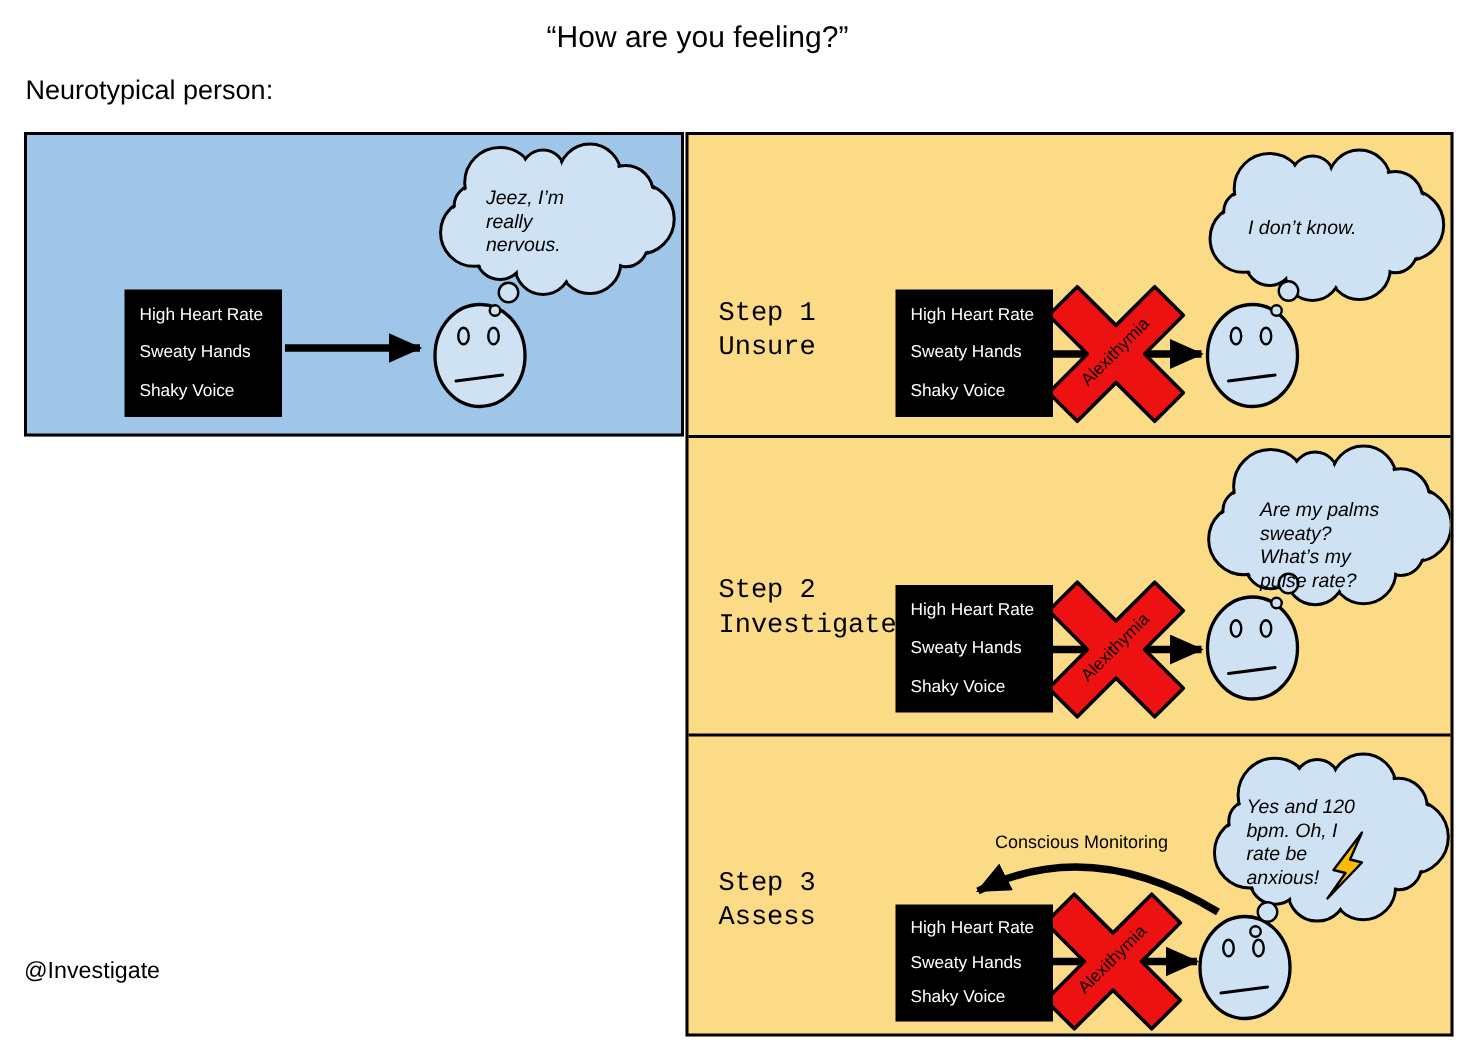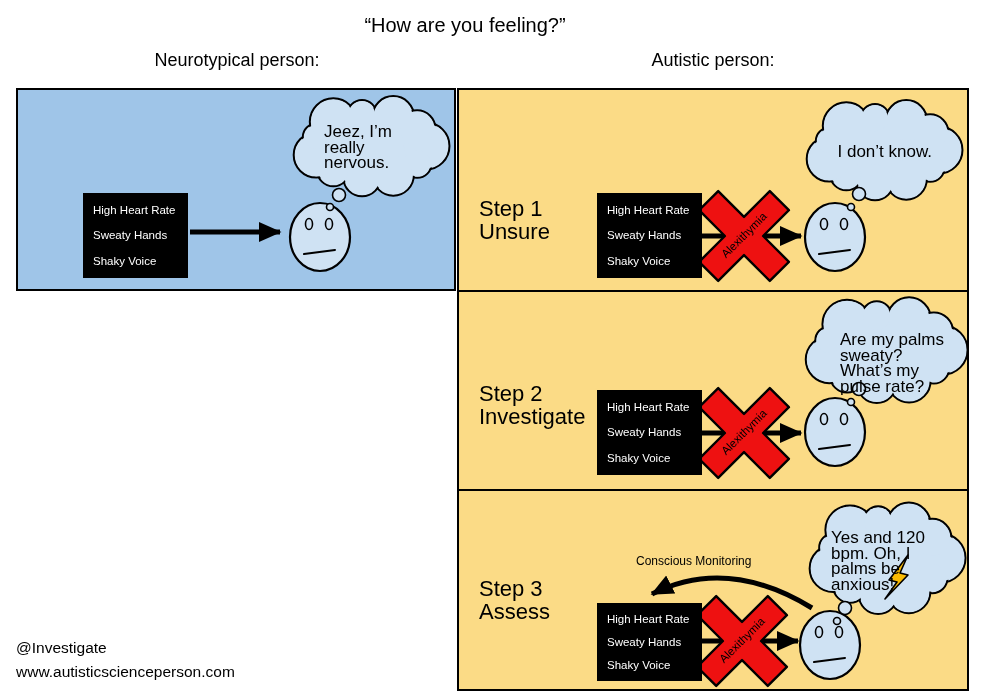--- a/index.html
+++ b/index.html
@@ -4,45 +4,45 @@
 <style>
   html,body { margin:0; padding:0; background:#fff; }
   .canvas {
     position:relative; width:982px; height:700px; background:#fff;
     font-family:"Liberation Sans", sans-serif; color:#000; overflow:hidden;
   }
   .title {
     position:absolute; left:0; top:14px; width:930px; text-align:center;
     font-size:20px;
   }
-  .col-header { position:absolute; top:50px; font-size:18px; text-align:center; }
+  .col-header { position:absolute; top:50px; font-size:18px; text-align:left; }
   .col-header.left  { left:17px;  width:440px; }
   .col-header.right { left:513px; width:400px; }
 
   .panel {
     position:absolute; border:2px solid #000; box-sizing:border-box;
   }
   .nt-panel { left:16px; top:88px; width:440px; height:203px; background:var(--neurotypical_bg); }
   .aut-col  { left:457px; top:88px; width:512px; height:603px; background:var(--autistic_bg); }
 
   .step-row { position:absolute; left:0; width:508px; box-sizing:border-box; }
   .step-row.divided { border-bottom:2px solid #000; }
 
   .layer { position:absolute; left:0; top:0; }
 
   .symptom-box {
     position:absolute; width:105px; background:var(--symptom_box_bg);
     color:var(--symptom_box_text); font-size:11.5px;
     display:flex; flex-direction:column; justify-content:space-around;
     padding:4px 0 4px 10px; box-sizing:border-box;
   }
-  .step-label { position:absolute; font-size:22px; line-height:22.5px; }
-  .thought-text { position:absolute; font-size:17px; line-height:15.5px; }
-  .thought-text.centered { text-align:right; }
-  .monitor-label { position:absolute; font-size:12px; }
+  .step-label { position:absolute; font-size:18px; line-height:22.5px;font-family:Liberation Mono, monospace; }
+  .thought-text { position:absolute; font-size:13px; line-height:15.5px;font-style:italic; }
+  .thought-text.centered { text-align:left; }
+  .monitor-label { position:absolute; font-size:12px; text-align:center; }
   .barrier-label {
     position:absolute; width:120px; text-align:center; font-size:11.5px;
     transform:rotate(-45deg); color:#000;
   }
   svg { display:block; }
   .arrow-line { stroke:#000; stroke-width:5; fill:none; }
   .face-skin { fill:var(--bubble); stroke:#000; stroke-width:2.2; }
   .eye { fill:none; stroke:#000; stroke-width:1.6; }
   .mouth { stroke:#000; stroke-width:2; fill:none; stroke-linecap:round; }
   .cloud-stroke { fill:var(--bubble); stroke:#000; stroke-width:2; }
@@ -53,21 +53,20 @@
   .arrowhead { fill:#000; }
   .footer { position:absolute; left:16px; top:636px; font-size:15.5px; line-height:24px; }
 </style>
 </head>
 <body>
 
 <div class="canvas">
 
   <div class="title">“How are you feeling?”</div>
   <div class="col-header left">Neurotypical person:</div>
-  <div class="col-header right">Autistic person:</div>
 
   <div class="panel nt-panel">
     <svg class="layer" width="436" height="199">
       <defs>
         <marker id="ah-nt" markerWidth="6" markerHeight="5" refX="4.2" refY="2" orient="auto">
           <path class="arrowhead" d="M0,0 L4.5,2 L0,4 Z"></path>
         </marker>
       </defs>
       <line class="arrow-line" x1="172" y1="142" x2="262" y2="142" marker-end="url(#ah-nt)"></line>
       <g>
@@ -289,24 +288,23 @@
       <div class="symptom-box" style="left:138px; top:112px; height:78px;">
         <div>High Heart Rate</div>
         <div>Sweaty Hands</div>
         <div>Shaky Voice</div>
       </div>
       <div class="barrier-label" style="left:223px; top:143px;">Alexithymia</div>
       <div class="monitor-label" style="left:177px; top:63px; width:170px;">Conscious Monitoring</div>
       <div class="thought-text" style="left:372px; top:39px;">
         <div>Yes and 120</div>
         <div>bpm. Oh, I</div>
-        <div>palms be</div>
+        <div>rate be</div>
         <div>anxious!</div>
       </div>
     </div>
   </div>
 
   <div class="footer">
     <div>@Investigate</div>
-    <div>www.autisticscienceperson.com</div>
   </div>
 
 </div>
 
 </body></html>

